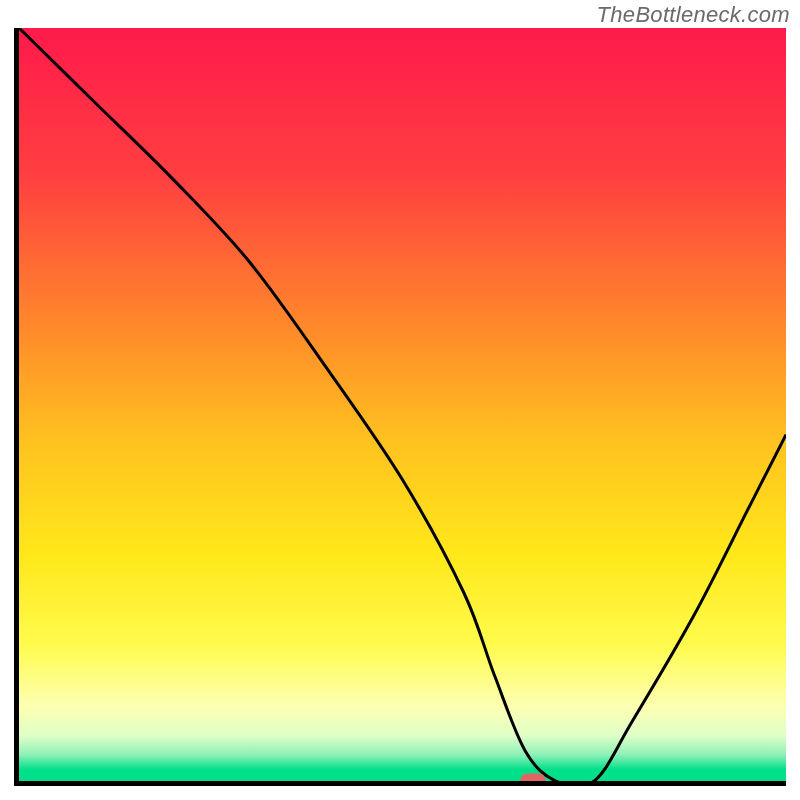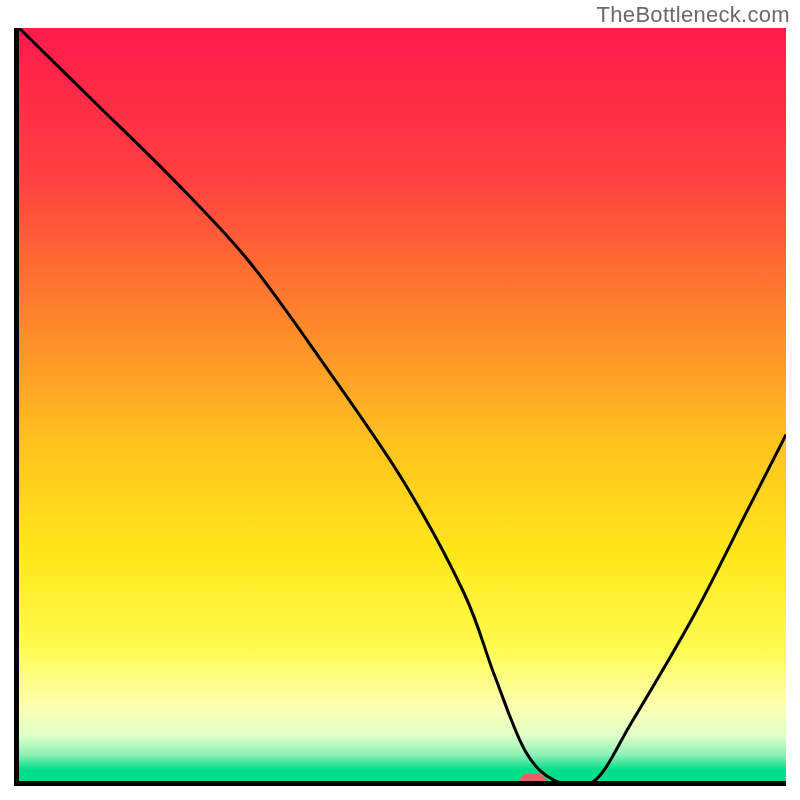--- a/index.html
+++ b/index.html
@@ -7,20 +7,21 @@
     padding: 0;
     width: 800px;
     height: 800px;
     background: #ffffff;
     overflow: hidden;
   }
   .chart-container {
     position: relative;
     width: 800px;
     height: 800px;
+    font-style: italic;
   }
   .watermark {
     position: absolute;
     top: 2px;
     right: 10px;
     color: #6a6a6a;
     font-family: Arial, Helvetica, sans-serif;
     font-size: 22px;
     font-weight: 500;
     z-index: 20;

